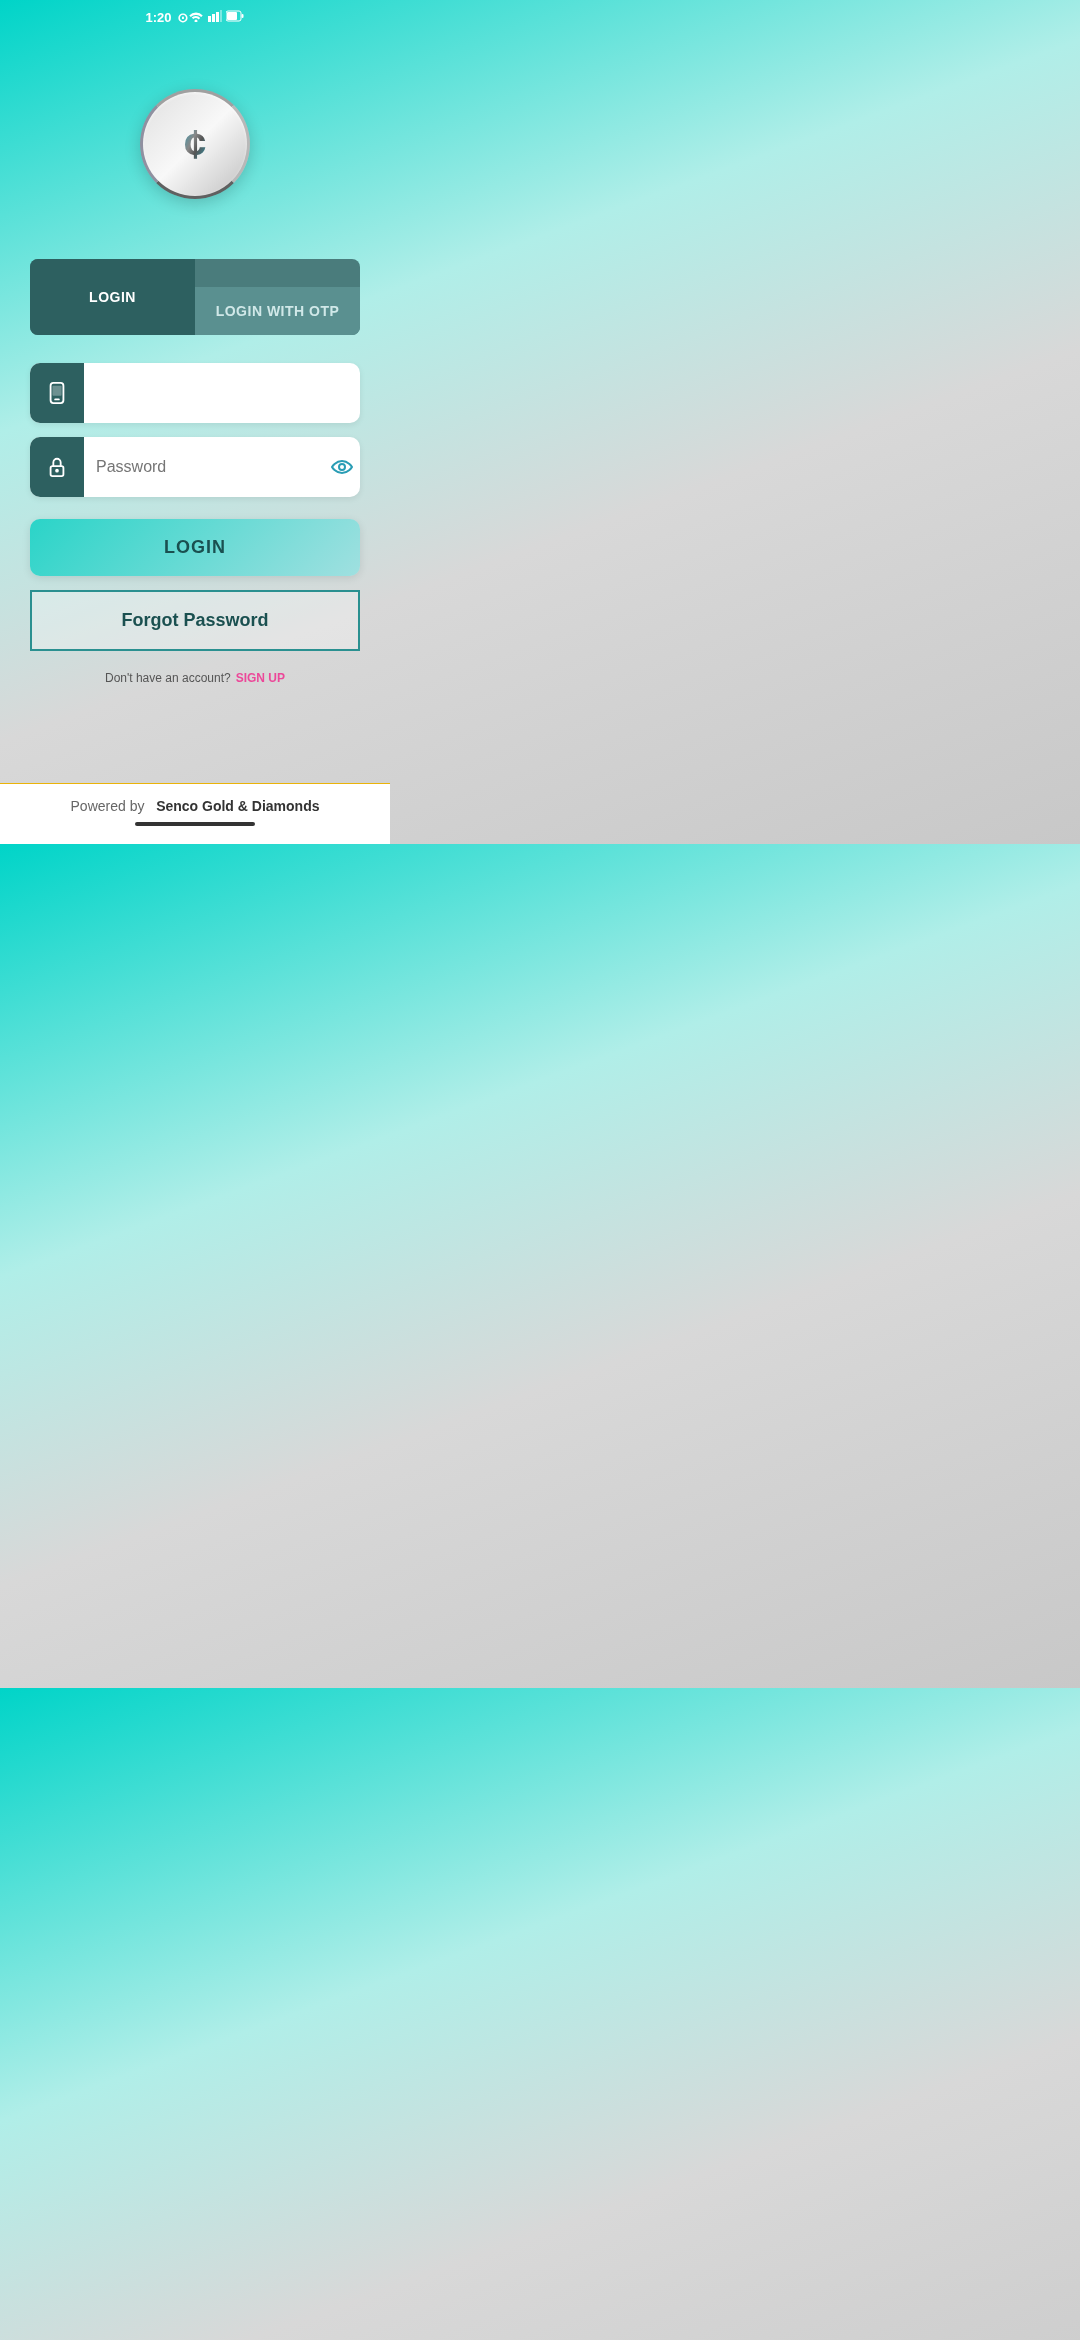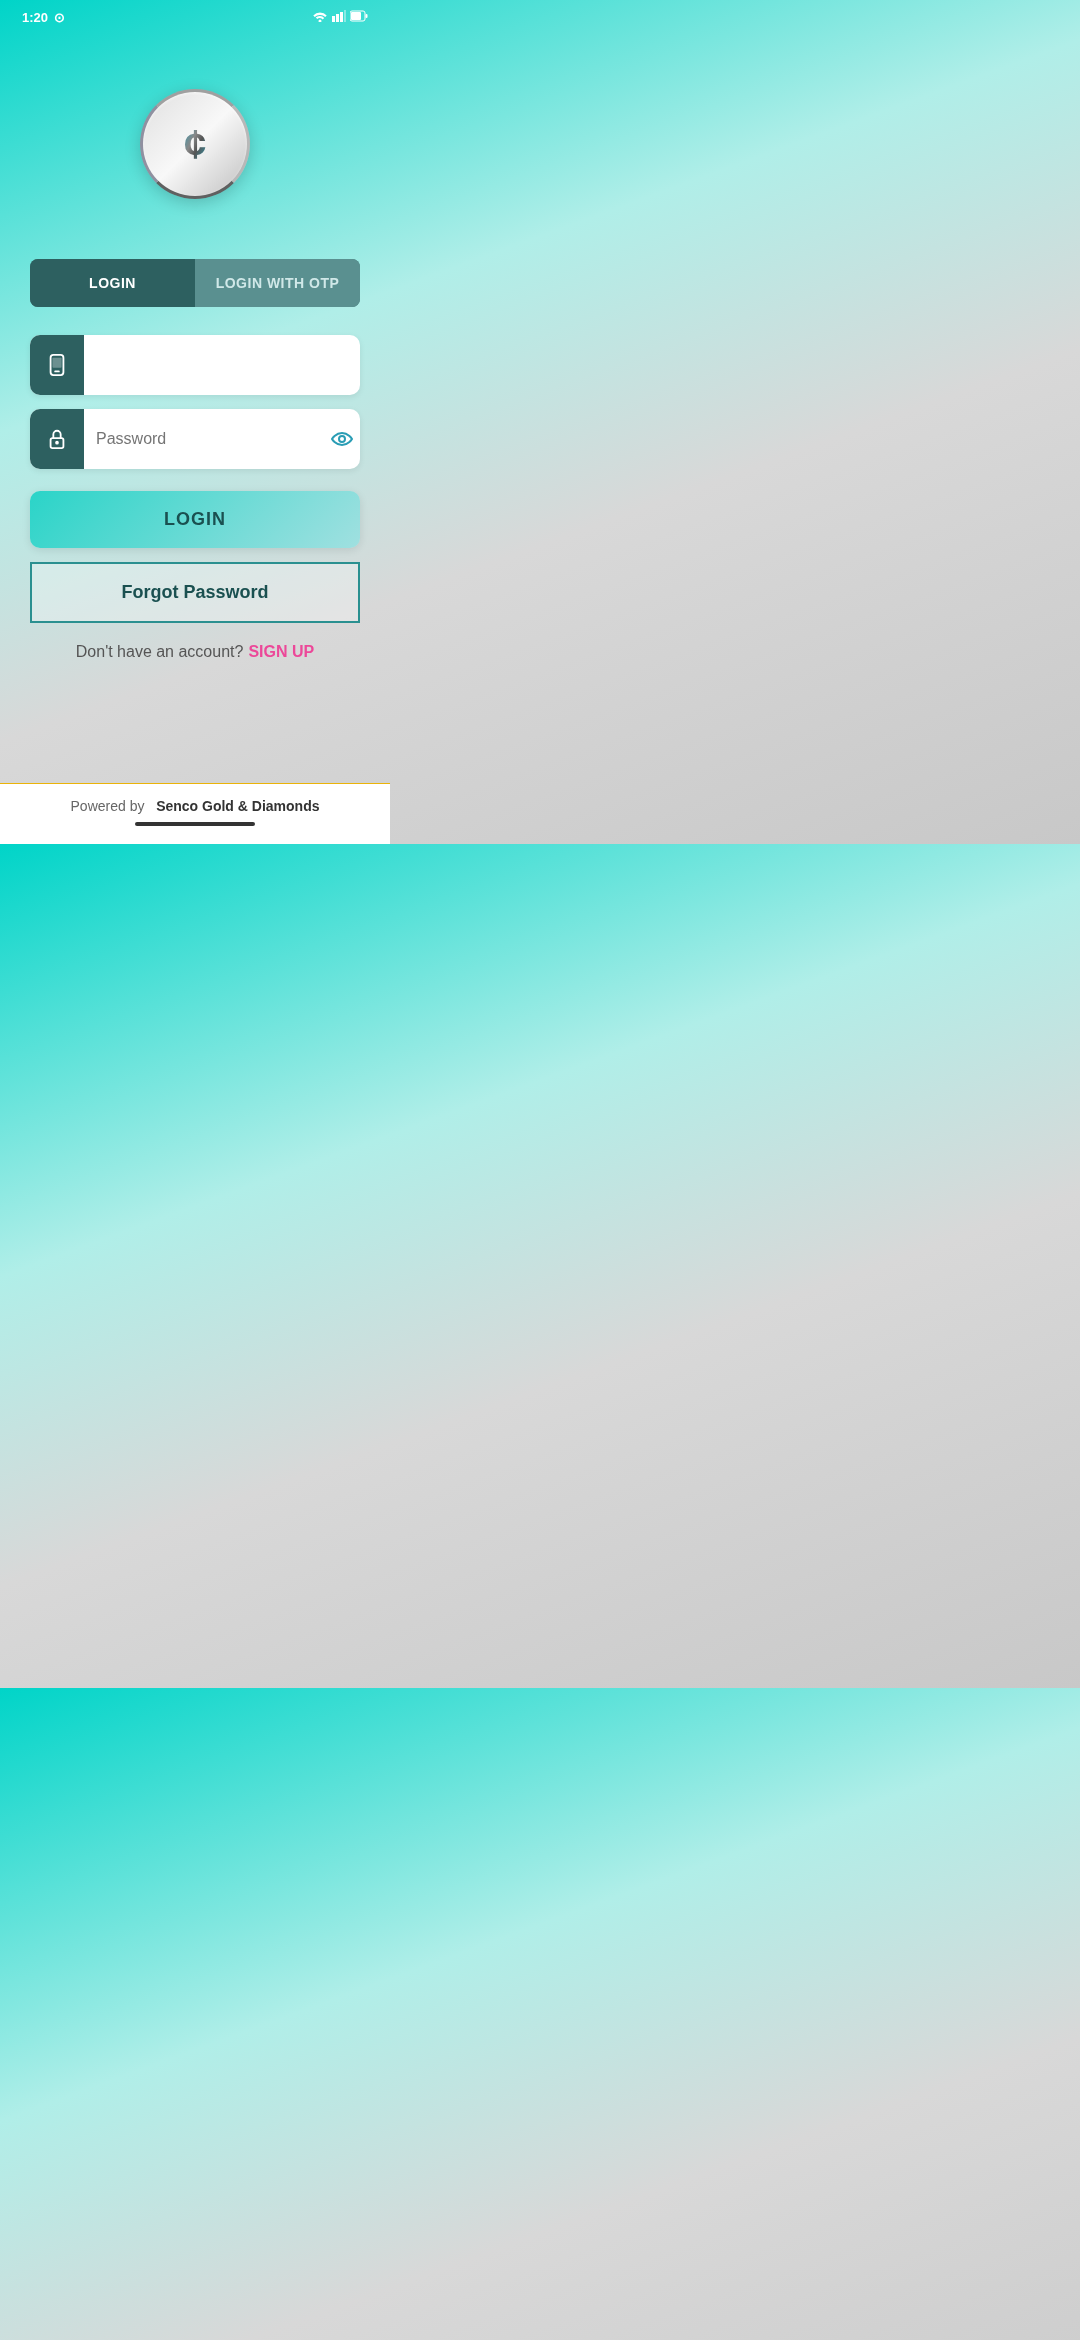--- a/index.html
+++ b/index.html
@@ -14,23 +14,23 @@
       flex-direction: column;
       align-items: center;
       position: relative;
       overflow-x: hidden;
     }
 
     
     .status-bar {
       width: 100%;
       display: flex;
-      justify-content: space-between;
-      align-items: center;
-      padding: 10px 22px 4px;
+      justify-content: center;
+      align-items: center;
+      padding: 10px 12px 4px;
       color: white;
       font-size: 13px;
       font-weight: 600;
     }
 
     .status-left {
       display: flex;
       align-items: center;
       gap: 6px;
     }
@@ -86,20 +86,21 @@
     }
 
     .tab-btn.active {
       background: #2d6060;
       color: white;
     }
 
     .tab-btn.inactive {
       background: #5a9090;
       color: #d0e8e8;
+      margin-top: 28px;
     }
 
     
     .inputs-area {
       width: 330px;
       display: flex;
       flex-direction: column;
       gap: 14px;
       margin-bottom: 22px;
     }
@@ -183,21 +184,21 @@
       font-weight: 700;
       cursor: pointer;
       background: rgba(255,255,255,0.3);
     }
 
     
     .signup-row {
       display: flex;
       align-items: center;
       gap: 5px;
-      font-size: 16px;
+      font-size: 12px;
       color: #555;
       margin-bottom: 30px;
     }
 
     .signup-link {
       font-weight: 800;
       color: #ec4899;
       cursor: pointer;
     }
 

